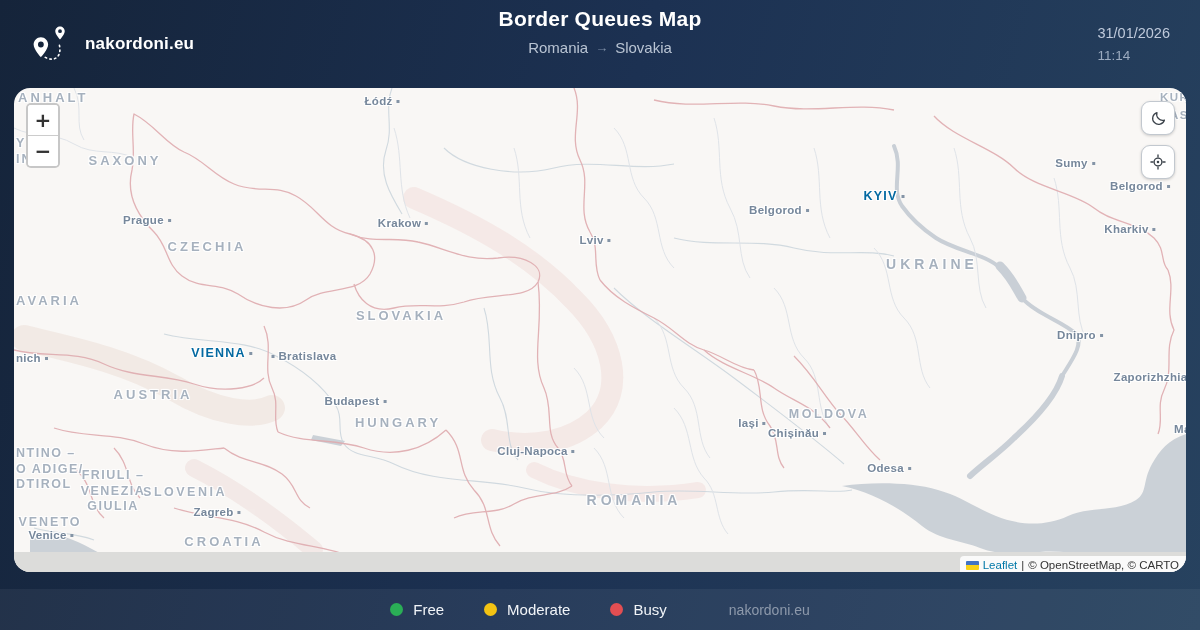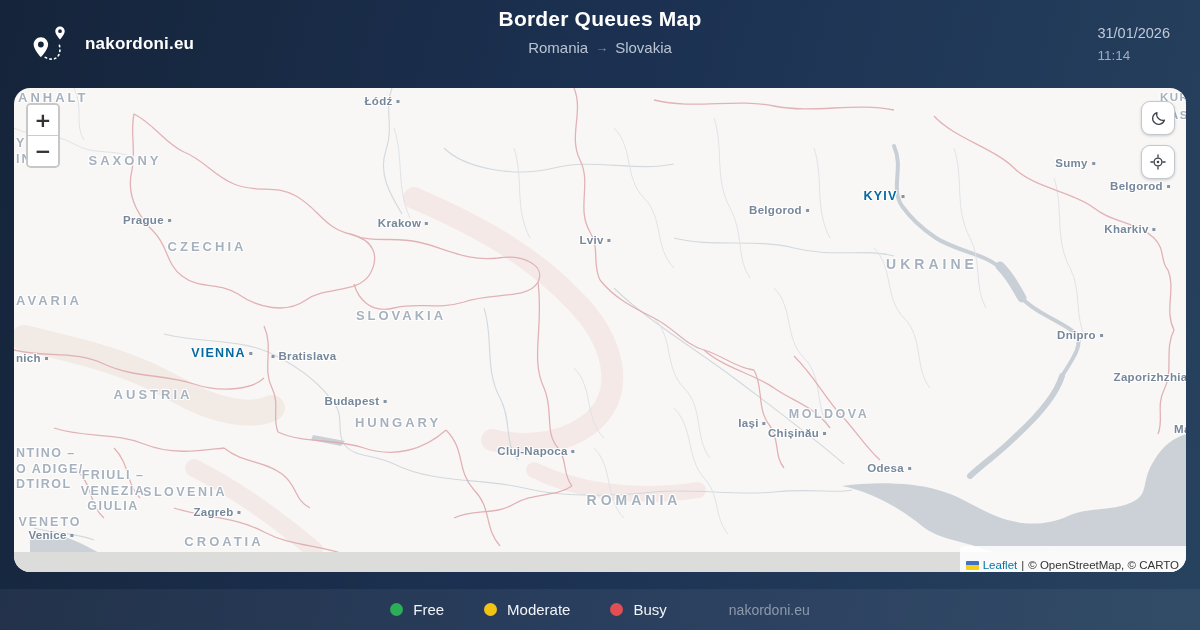--- a/index.html
+++ b/index.html
@@ -34,21 +34,21 @@
   .city-label .mk{width:3px;height:3px;background:#8494a6;display:inline-block;flex:none;}
   
   .zoom-ctl{position:absolute;left:12px;top:15px;width:30px;border:2px solid rgba(0,0,0,.22);border-radius:5px;overflow:hidden;background:#fff;}
   .zoom-btn{width:30px;height:30px;display:flex;align-items:center;justify-content:center;font:bold 20px "DejaVu Sans",sans-serif;color:#333;background:#fff;cursor:pointer;}
   .zoom-btn:first-child{border-bottom:1px solid #ccc;}
   
   .map-btn{position:absolute;right:11px;width:32px;height:32px;background:#fff;border:1.5px solid #c2c8cf;border-radius:9px;box-shadow:0 1px 3px rgba(0,0,0,.18);display:flex;align-items:center;justify-content:center;cursor:pointer;color:#3c434b;}
   .map-btn.dark{top:13px;}
   .map-btn.locate{top:57px;}
   
-  .attribution{position:absolute;right:0;bottom:0;background:rgba(255,255,255,.85);height:14px;display:flex;align-items:center;padding:12px 7px 0 6px;font-size:11.5px;color:#333;gap:4px;border-top-left-radius:4px;}
+  .attribution{position:absolute;right:0;bottom:0;background:rgba(255,255,255,.85);height:14px;display:flex;align-items:center;padding:2px 7px 0 6px;font-size:11.5px;color:#333;gap:4px;border-top-left-radius:4px;}
   .attribution a{color:#0078A8;text-decoration:none;}
   .flag{width:13px;height:9px;border-radius:1px;background:linear-gradient(#4073c4 0 50%,#f7d117 50% 100%);display:inline-block;flex:none;}
   
   .footer{position:absolute;left:0;right:0;bottom:0;height:41px;background:rgba(255,255,255,.055);display:flex;align-items:center;justify-content:center;gap:44px;}
   .legend{display:flex;align-items:center;gap:40px;}
   .legend-item{display:flex;align-items:center;gap:10px;color:#f1f4f8;font-size:15px;font-weight:500;}
   .legend-dot{width:13px;height:13px;border-radius:50%;flex:none;}
   .footer-brand{color:#8d99ab;font-size:14px;margin-left:18px;}
 </style>
 </head>

